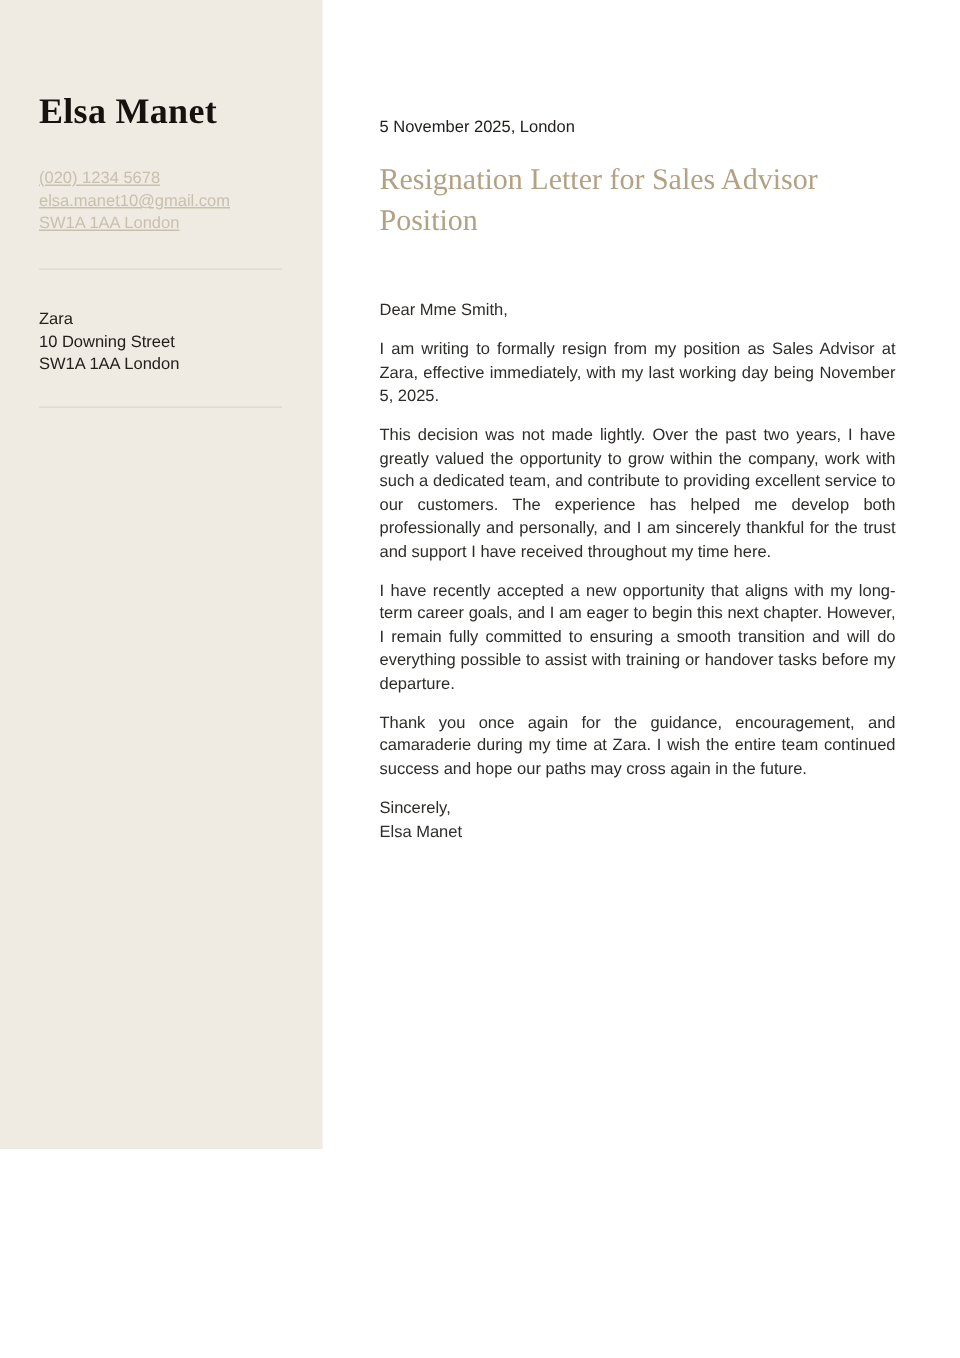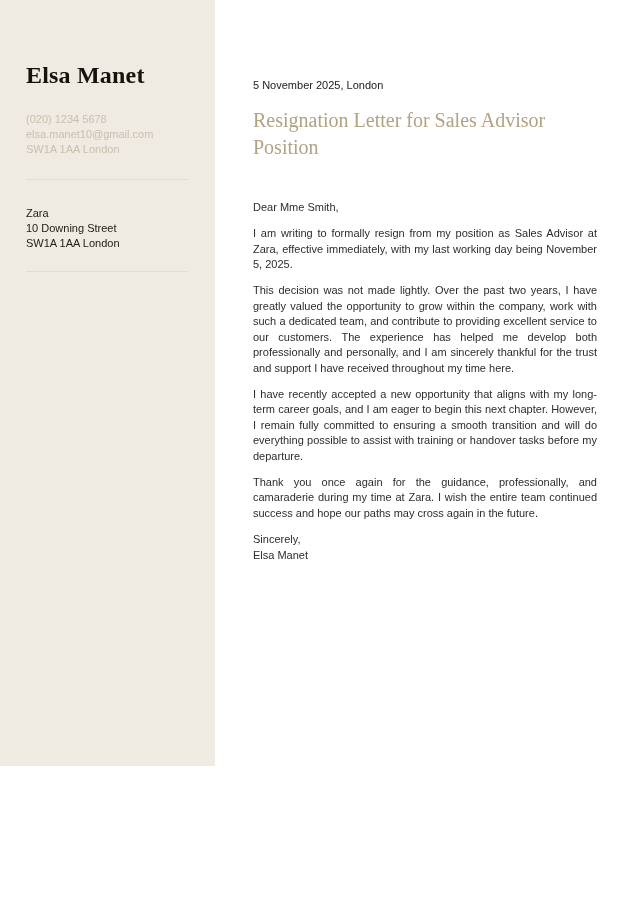--- a/index.html
+++ b/index.html
@@ -31,21 +31,21 @@
     letter-spacing: 0.2px;
     color: #16130f;
   }
   .contact-block {
     position: absolute;
     left: 26px; top: 112px;
     font-size: 11px;
     line-height: 15px;
     color: #c8bfae;
   }
-  .contact-block div { white-space: nowrap; }
+  .contact-block div { white-space: nowrap; text-decoration: underline; }
   .sidebar .divider {
     position: absolute;
     left: 26px;
     width: 162px;
     height: 1px;
     background: #e2dbce;
   }
   .divider.d1 { top: 179px; }
   .divider.d2 { top: 271px; }
   .recipient-block {
@@ -128,21 +128,21 @@
     <h2 class="letter-title">Resignation Letter for Sales Advisor Position</h2>
 
     <p class="salutation">Dear Mme Smith,</p>
 
     <p class="body-paragraph">I am writing to formally resign from my position as Sales Advisor at Zara, effective immediately, with my last working day being November 5, 2025.</p>
 
     <p class="body-paragraph">This decision was not made lightly. Over the past two years, I have greatly valued the opportunity to grow within the company, work with such a dedicated team, and contribute to providing excellent service to our customers. The experience has helped me develop both professionally and personally, and I am sincerely thankful for the trust and support I have received throughout my time here.</p>
 
     <p class="body-paragraph">I have recently accepted a new opportunity that aligns with my long-term career goals, and I am eager to begin this next chapter. However, I remain fully committed to ensuring a smooth transition and will do everything possible to assist with training or handover tasks before my departure.</p>
 
-    <p class="body-paragraph">Thank you once again for the guidance, professionally, and camaraderie during my time at Zara. I wish the entire team continued success and hope our paths may cross again in the future.</p>
+    <p class="body-paragraph">Thank you once again for the guidance, encouragement, and camaraderie during my time at Zara. I wish the entire team continued success and hope our paths may cross again in the future.</p>
 
     <div class="closing-block">
       <div>Sincerely,</div>
       <div>Elsa Manet</div>
     </div>
   </main>
 
 </div>
 
 </body></html>

